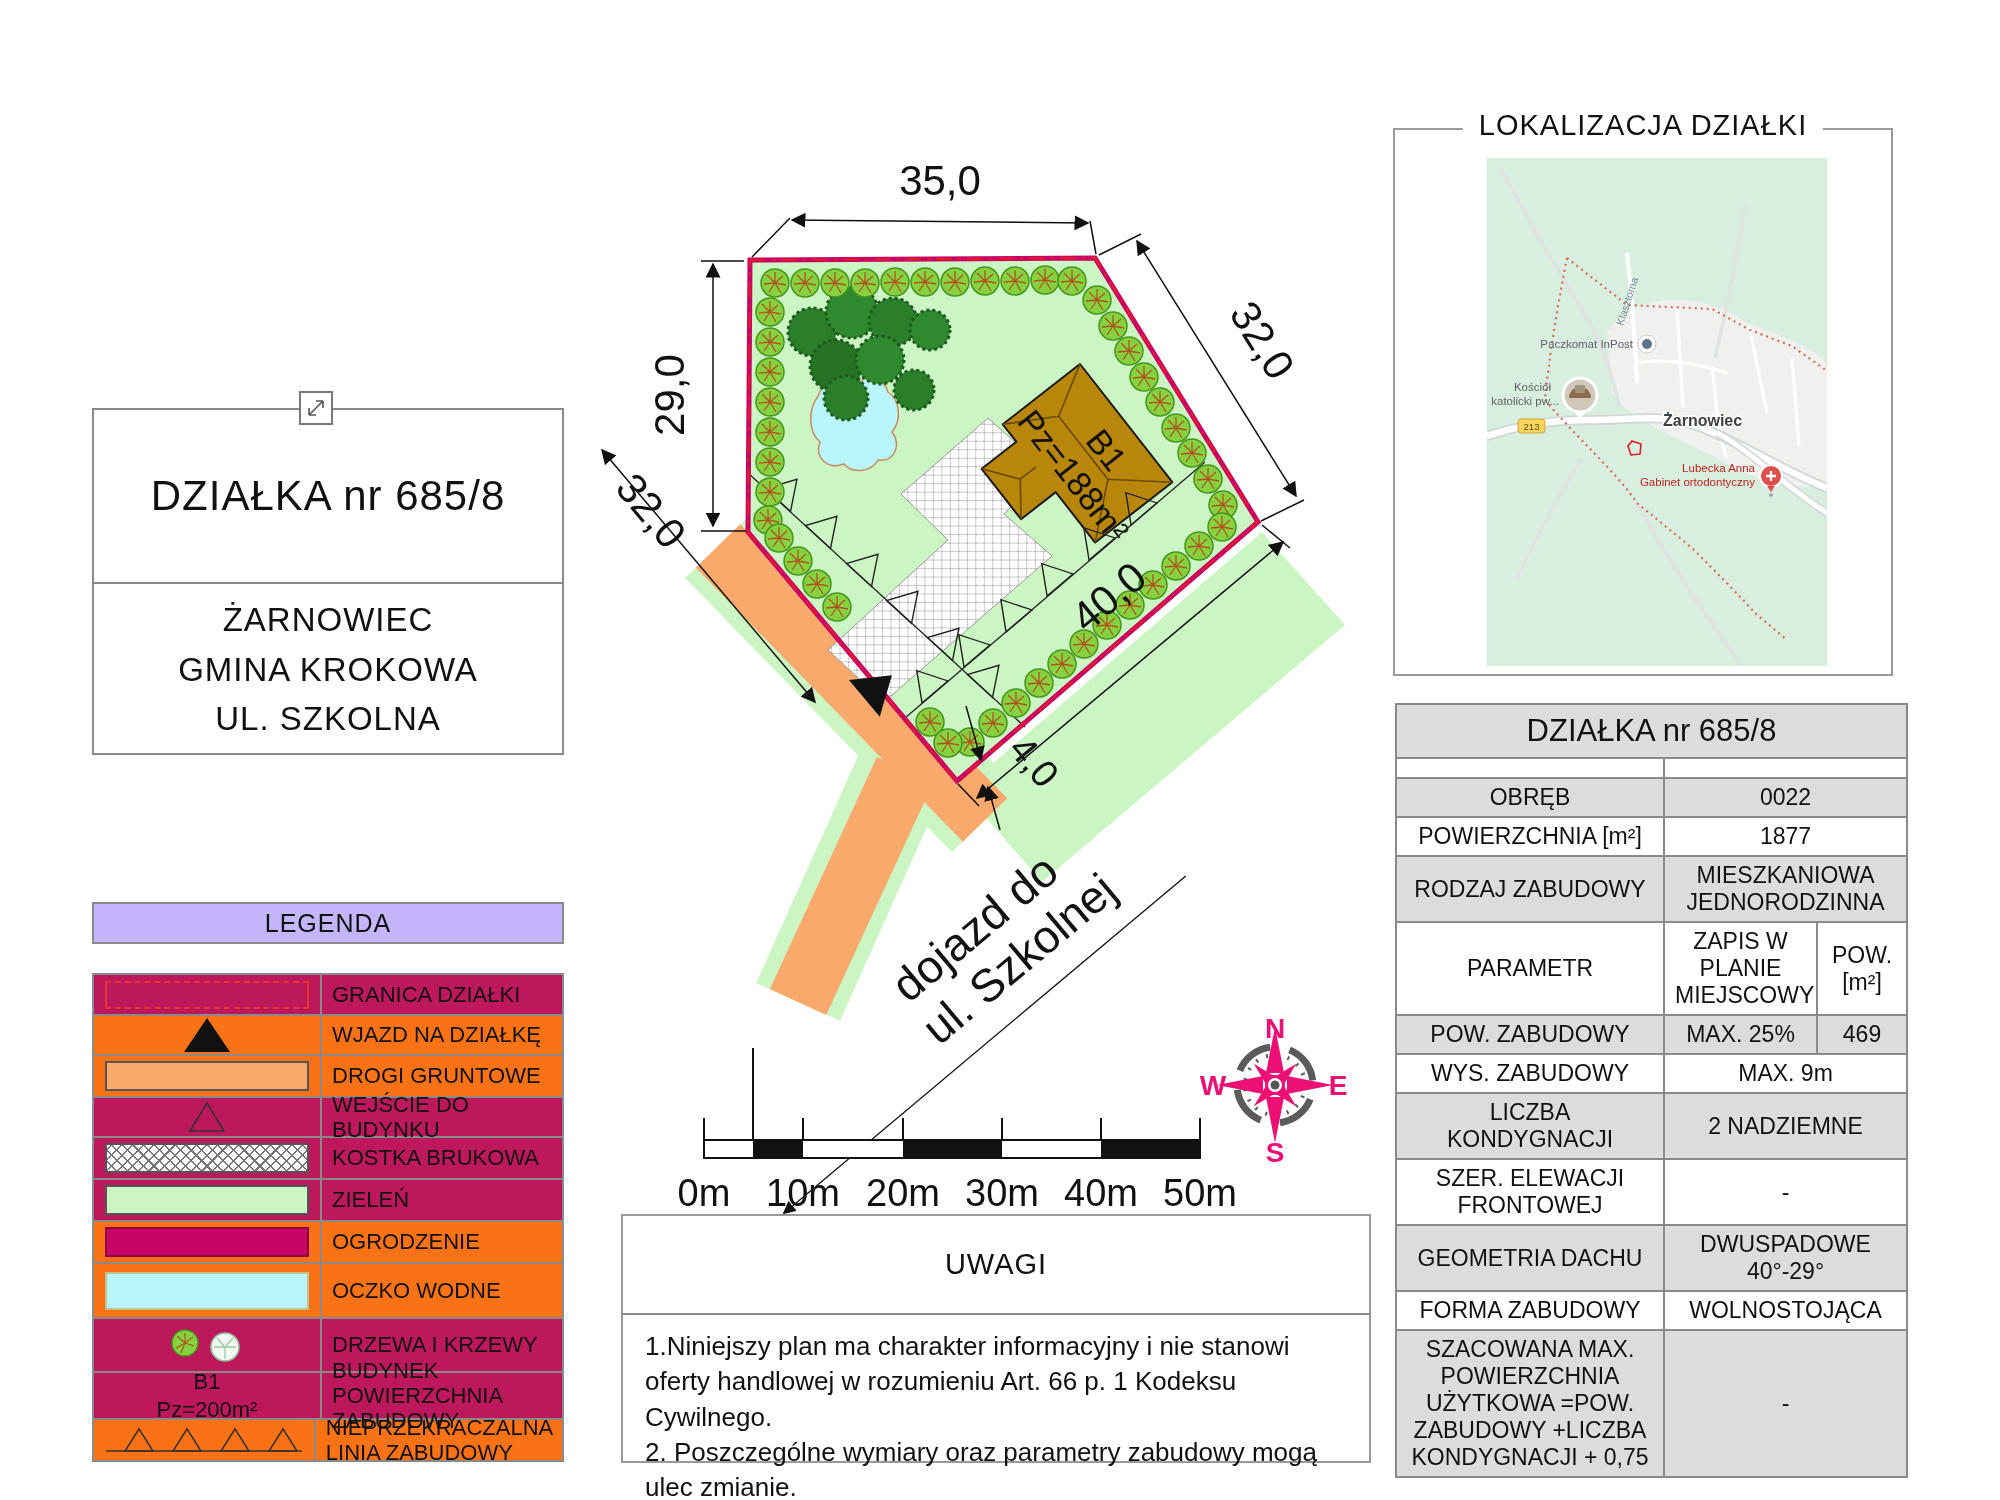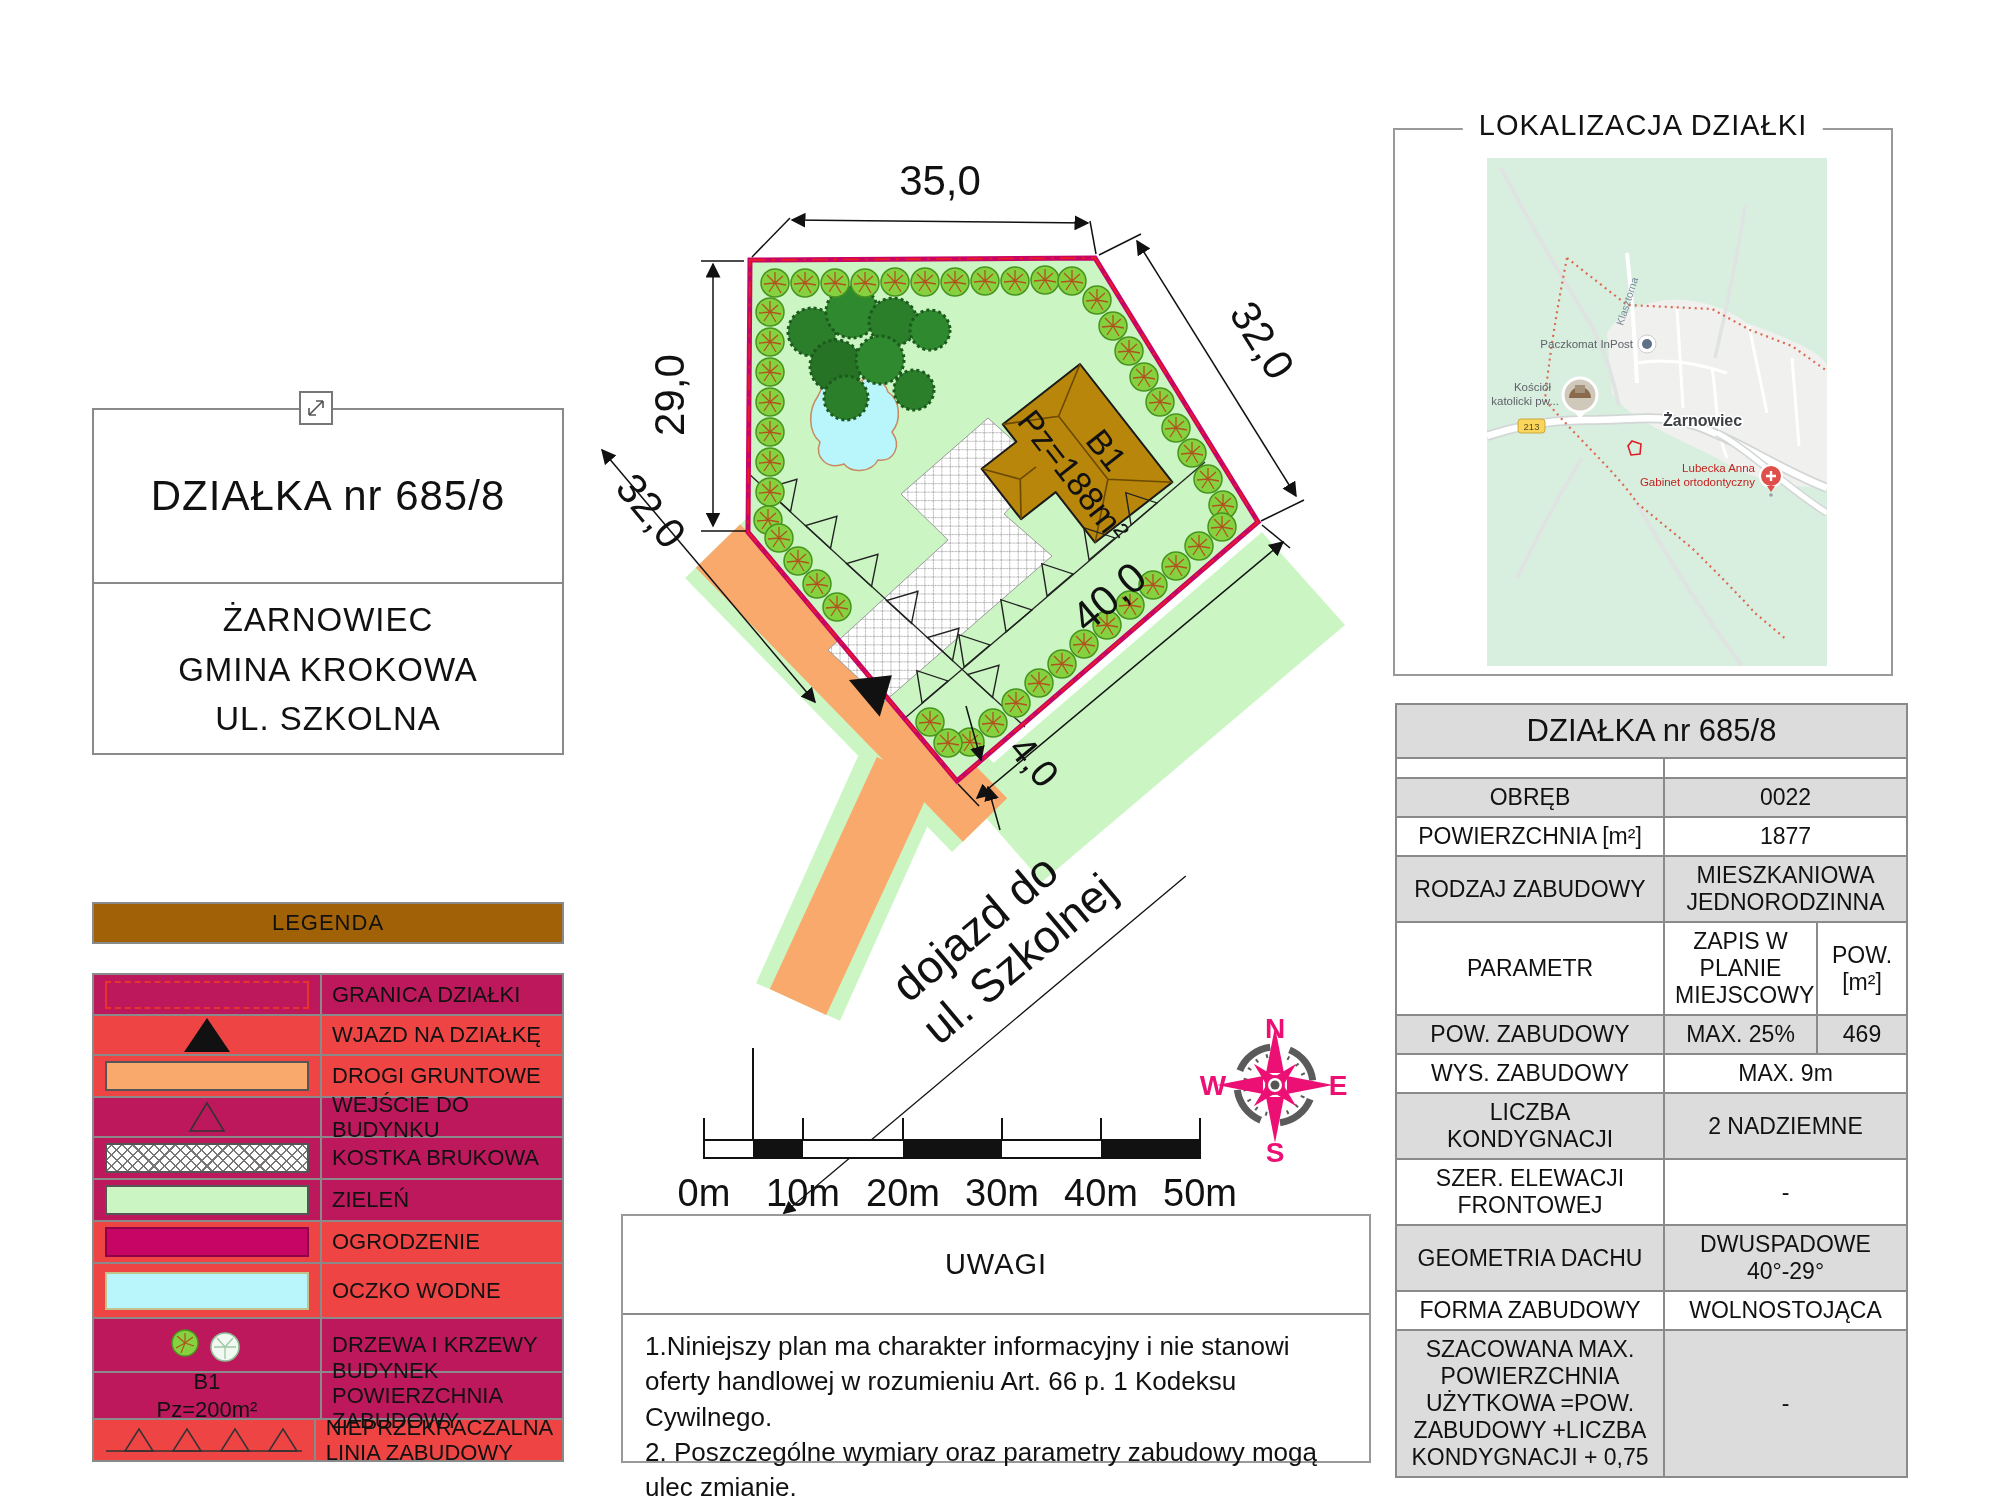--- a/index.html
+++ b/index.html
@@ -8,23 +8,23 @@
     font-family:"Liberation Sans", sans-serif;color:#111;overflow:hidden;
   }
   .abs{position:absolute;box-sizing:border-box}
   .panel{border:2px solid #8a8a8a;background:#fff}
   .center{display:flex;align-items:center;justify-content:center;text-align:center}
   
   .card-title{font-size:42px;letter-spacing:1px}
   .card-address{font-size:33px;line-height:1.5;letter-spacing:1px}
   .expand-icon{width:34px;height:34px;background:#fff;border:2px solid #777}
   
-  .legenda-bar{background:#a16207;font-size:22px;letter-spacing:1px}
+  .legenda-bar{background:#c4b5fd;font-size:25px;letter-spacing:1px}
   .legend-table{border-top:2px solid #8a8a8a}
-  .lrow{display:flex;border-left:2px solid #8a8a8a;border-right:2px solid #8a8a8a;border-bottom:2px solid #8a8a8a;background:#ef4444}
+  .lrow{display:flex;border-left:2px solid #8a8a8a;border-right:2px solid #8a8a8a;border-bottom:2px solid #8a8a8a;background:#f97316}
   .lrow.odd{background:#be185d}
   .lswatch{width:226px;border-right:2px solid #8a8a8a;display:flex;align-items:center;justify-content:center;flex-direction:column}
   .llabel{flex:1;padding:4px 10px;font-size:22px;display:flex;align-items:center;line-height:1.15}
   .sw-granica{width:200px;height:24px;border-left:2px solid #e8342c;border-right:2px solid #e8342c;border-top:2px dashed #e8342c;border-bottom:2px dashed #e8342c}
   .sw-wjazd{width:0;height:0;border-left:23px solid transparent;border-right:23px solid transparent;border-bottom:34px solid #111}
   .sw-bar{width:200px;height:26px;border:2px solid #555}
   .sw-drogi{background:#F9A96B}
   .sw-budynek{background:#B8860B}
   .sw-zielen{background:#CBF6C3}
   .sw-ogrodzenie{background:#C60565;border-color:#8d0346}

